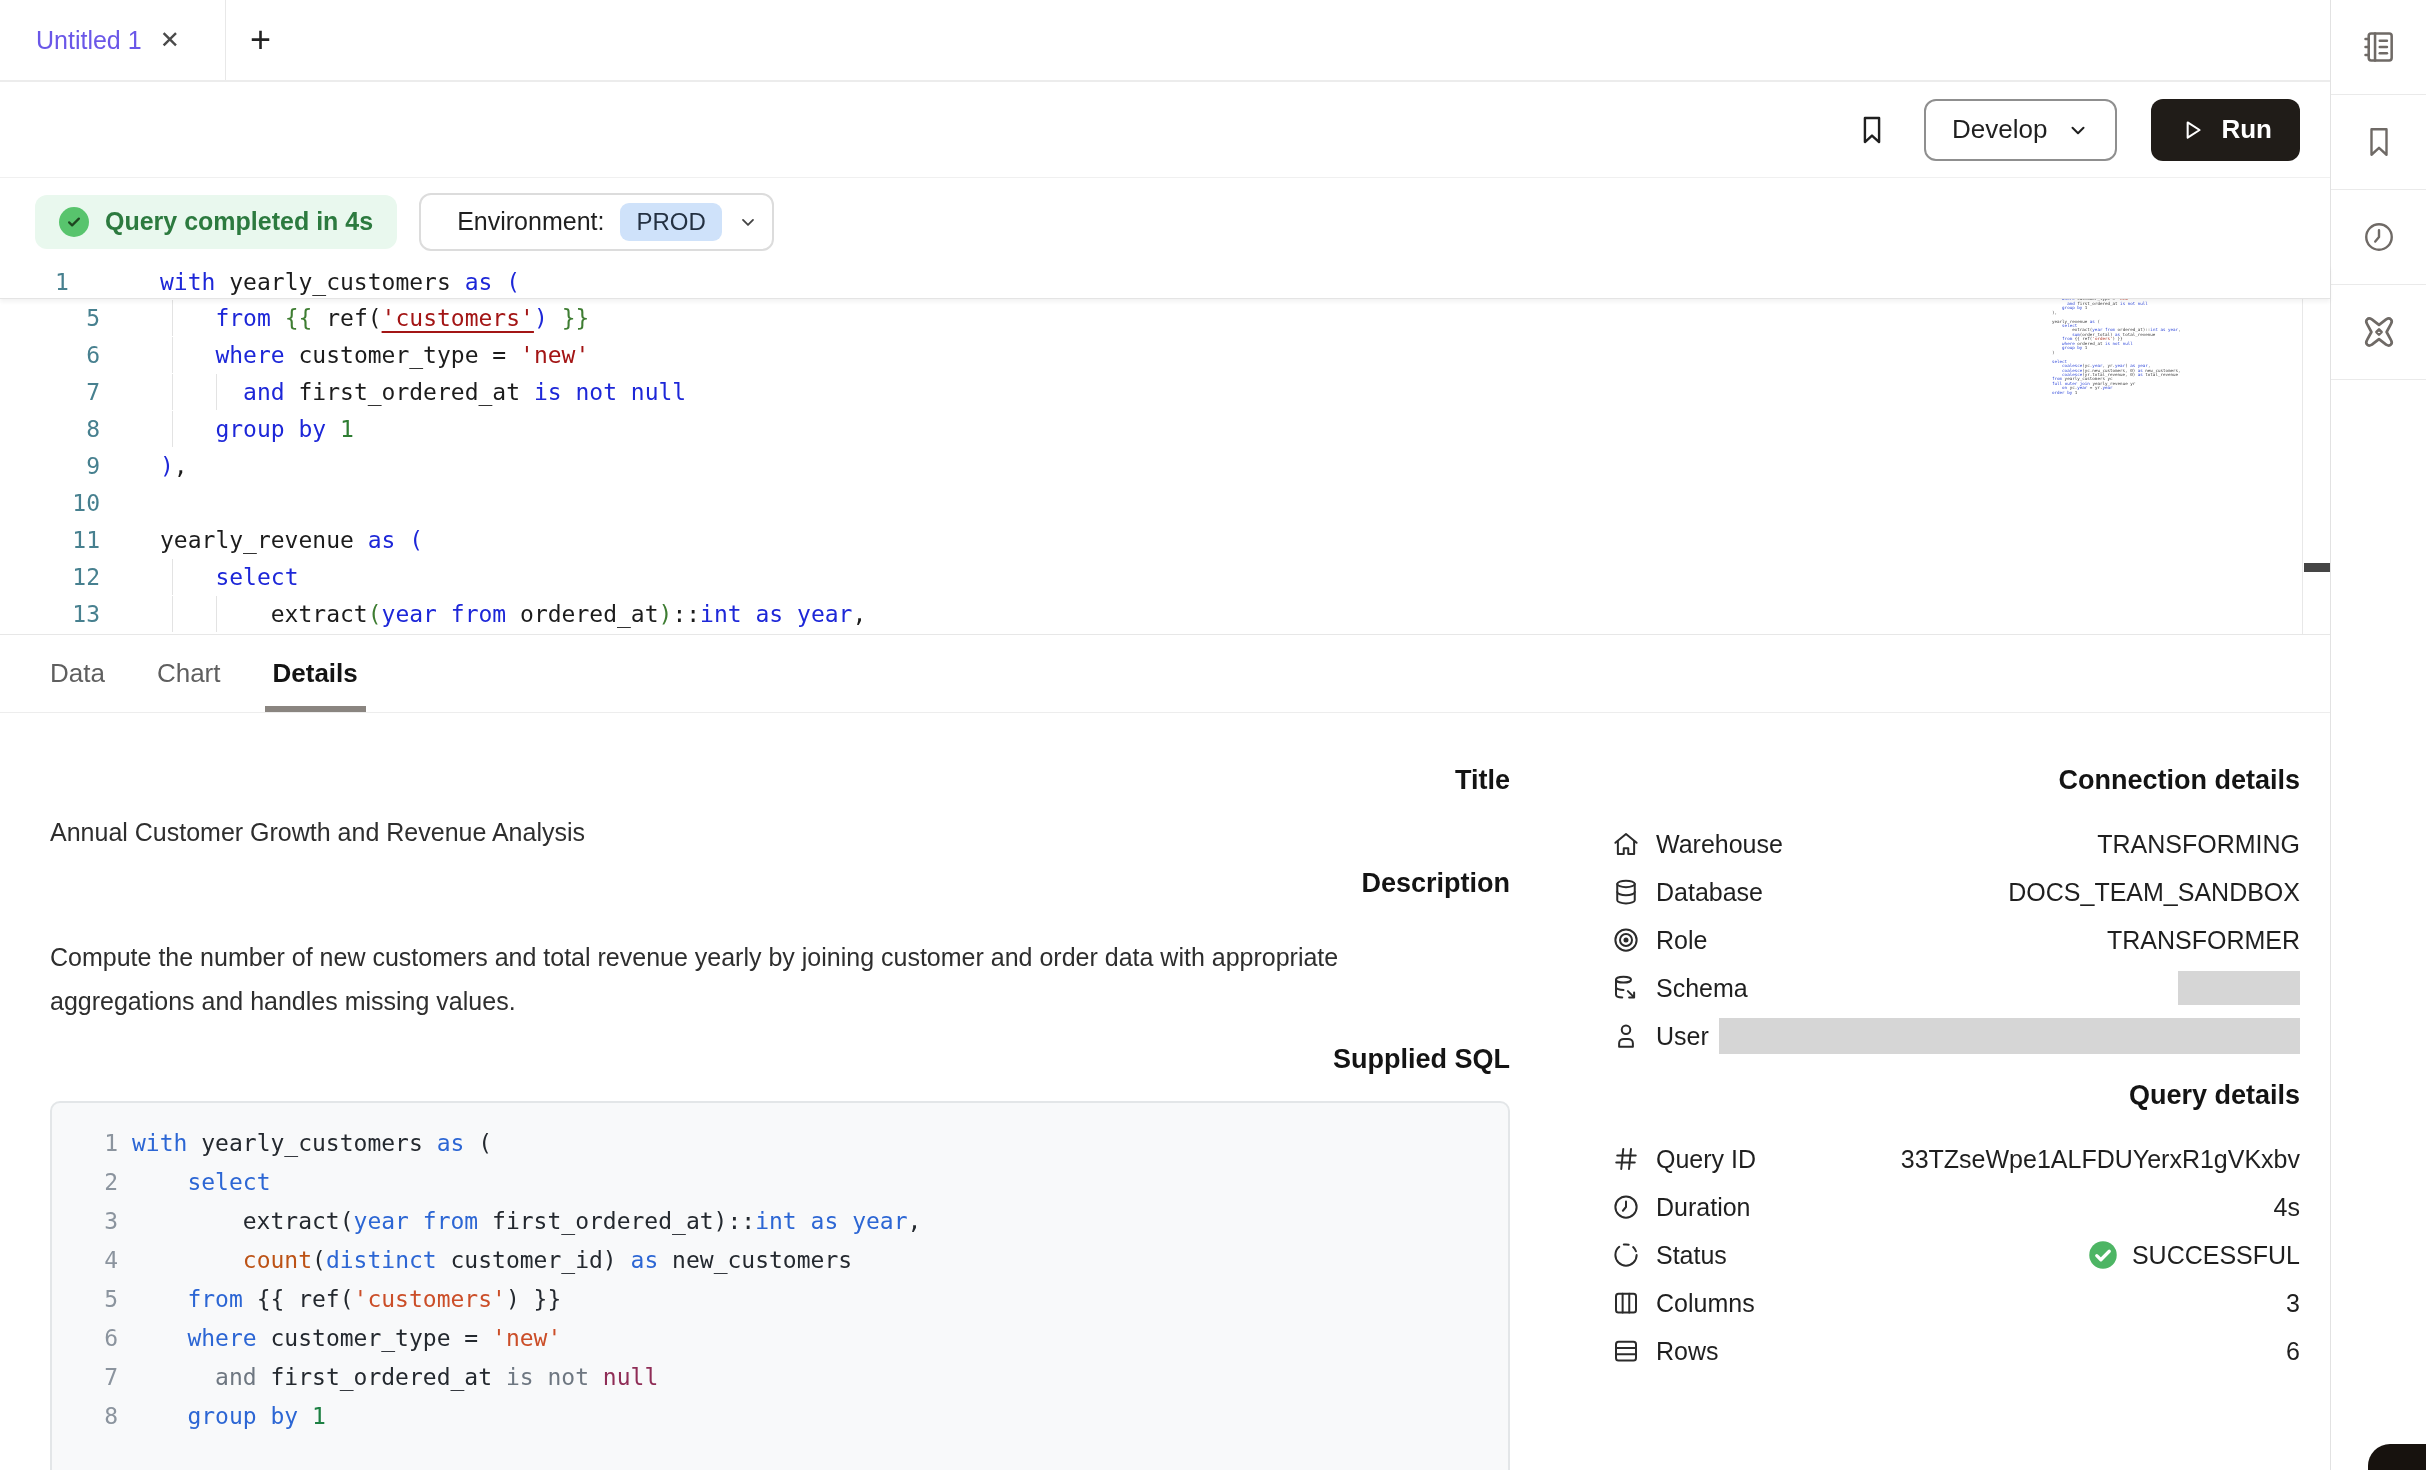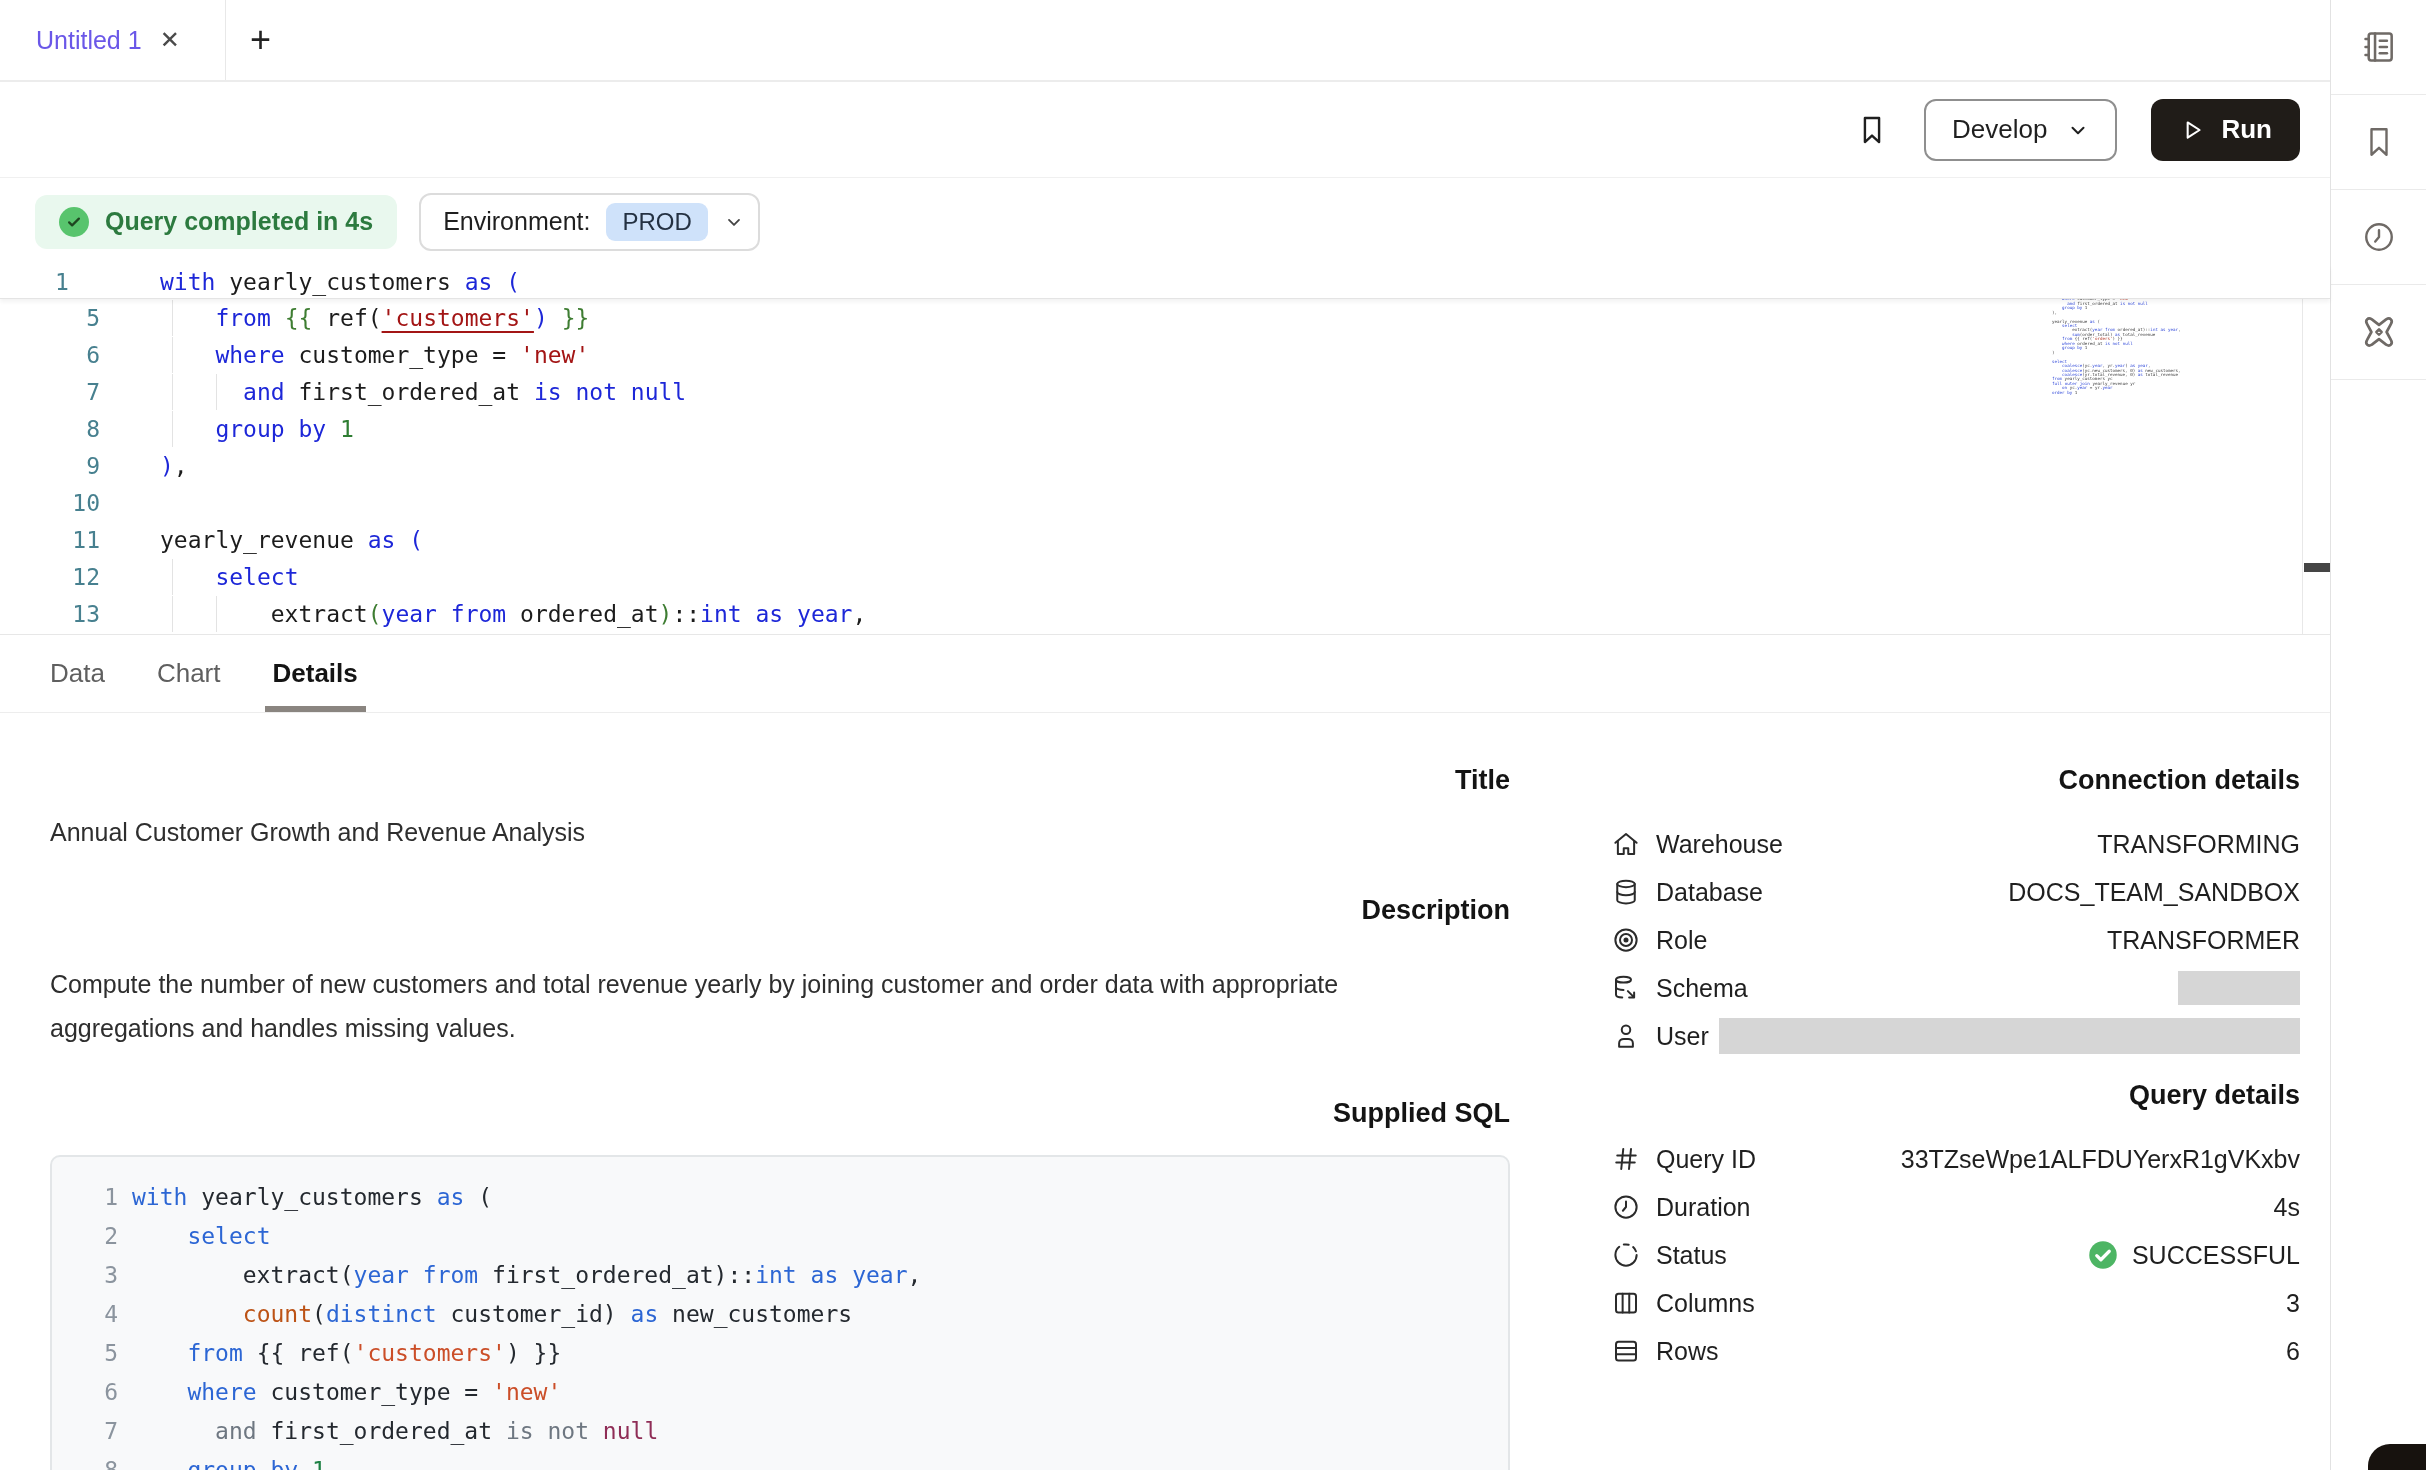--- a/index.html
+++ b/index.html
@@ -30,21 +30,21 @@
 
   
   .status-row { position:absolute; left:0; top:178px; width:2330px; height:87px;
                 display:flex; align-items:center; padding-left:35px; gap:22px; background:#fff; }
   .pill-success { height:54px; background:#e9f8ee; border-radius:12px; display:flex;
                   align-items:center; gap:16px; padding:0 24px; }
   .pill-success .txt { font-size:25px; font-weight:600; color:#2c7a3f; }
   .check-circle { width:30px; height:30px; border-radius:50%; background:#58c46d;
                   display:flex; align-items:center; justify-content:center; flex:none; }
   .pill-env { height:58px; background:#fff; border:2px solid #dcdcdc; border-radius:12px;
-              display:flex; align-items:center; gap:16px; padding:0 14px 0 22px; cursor:pointer; }
+              display:flex; align-items:center; gap:16px; padding:0 14px 0 36px; cursor:pointer; }
   .pill-env .lbl { font-size:25px; color:#1f1f1f; }
   .badge-prod { background:#cfe2fa; color:#243142; font-size:24px; border-radius:9px;
                 padding:5px 16px; }
 
   
   .editor { position:absolute; left:0; top:265px; width:2330px; height:370px;
             border-bottom:1px solid #e7e7e7; background:#fff;
             font-family:"DejaVu Sans Mono", monospace; font-size:23px; }
   .ed-sticky { height:34px; border-bottom:1px solid #e4e4e4; box-shadow:0 3px 4px rgba(0,0,0,.05);
                position:relative; z-index:2; background:#fff; }
@@ -76,21 +76,21 @@
   .rtab.active { color:#141414; font-weight:600; }
   .rtab.active::after { content:""; position:absolute; left:-8px; right:-8px; bottom:0;
                         height:6px; background:#8a8580; }
 
   
   .details { position:absolute; left:0; top:713px; width:2330px; height:757px; background:#fff; }
   .left-col { position:absolute; left:50px; top:52px; width:1460px; }
   .sec-h { font-size:27px; font-weight:700; color:#141414;text-align:right; }
   .sec-v { font-size:25px; color:#2e2e2e; margin-top:22px; }
   .desc-p { font-size:25px; color:#2e2e2e; margin-top:36px; line-height:44px; max-width:1390px; }
-  .mt-lg { margin-top:48px; }
+  .mt-lg { margin-top:21px; }
   .sql-card { margin-top:26px; width:1460px; height:620px; background:#f8f9fa;
               border:2px solid #e3e6e8; border-radius:10px; padding:20px 0 0 16px; overflow:hidden;
               font-family:"DejaVu Sans Mono", monospace; font-size:23px; }
   .sql-line { height:39px; display:flex; align-items:center; }
   .sql-num { width:50px; text-align:right; color:#8b949e; flex:none; margin-right:14px; }
   .sql-code { white-space:pre; }
   .theme-gh .c-k { color:#2c66d4; }
   .theme-gh .c-t { color:#24292f; }
   .theme-gh .c-s { color:#cb4e28; }
   .theme-gh .c-f { color:#bc5215; }

